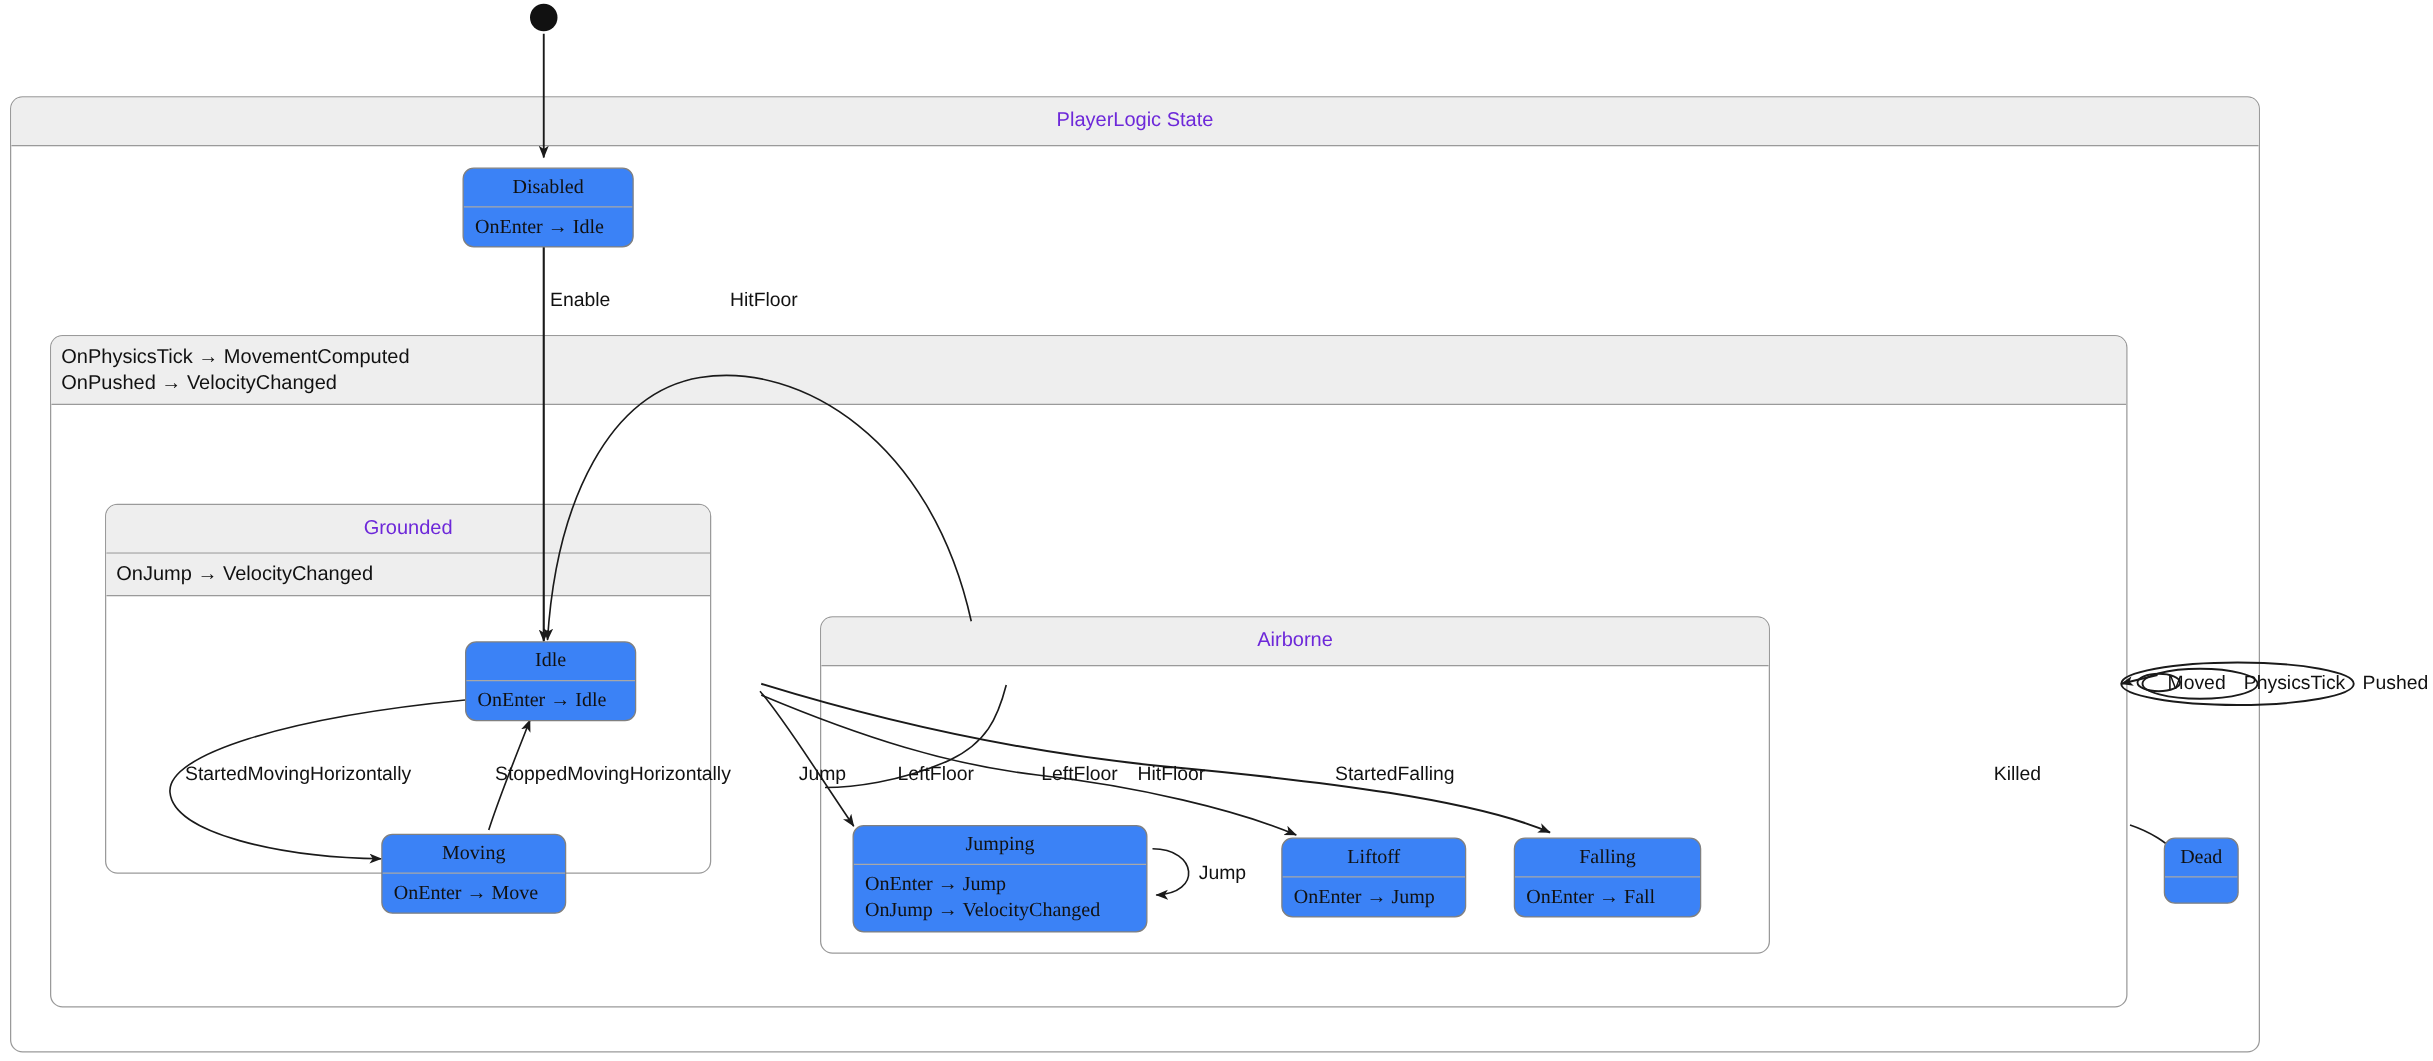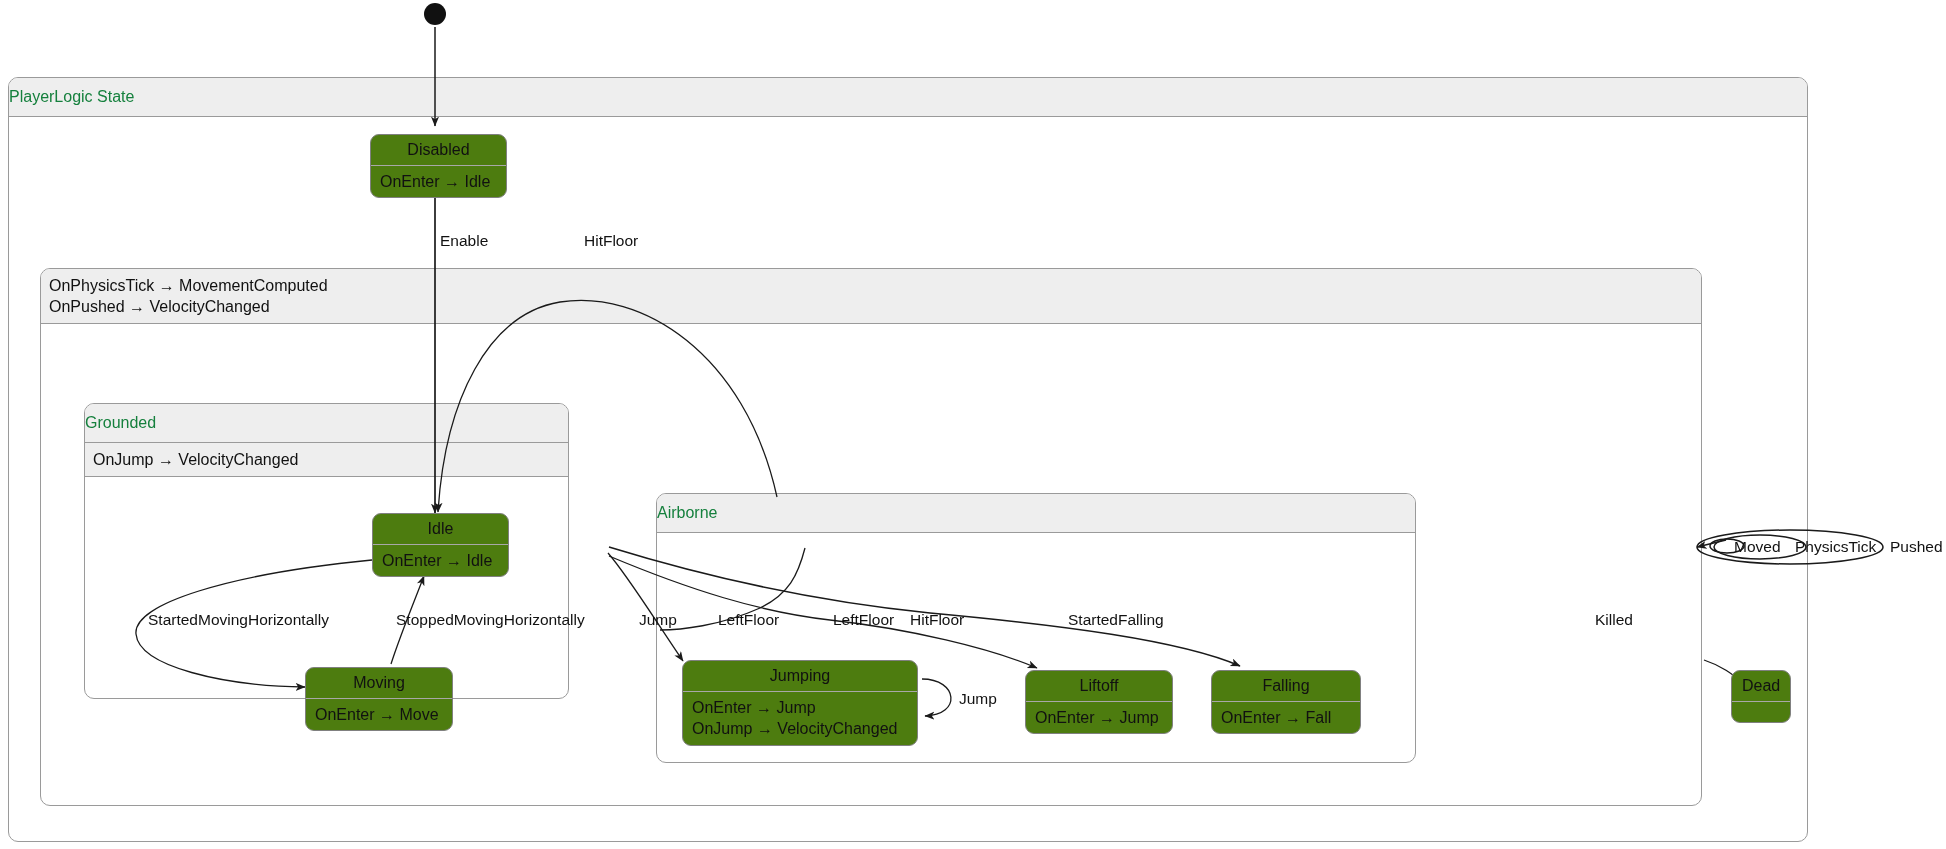--- a/index.html
+++ b/index.html
@@ -32,45 +32,46 @@
     border: 1.2px solid #9a9a9a;
     border-radius: 10px;
     background: #ffffff;
     overflow: hidden;
   }
   .composite > .c-title {
     box-sizing: border-box;
     width: 100%;
     background: #eeeeee;
     border-bottom: 1.2px solid #9a9a9a;
-    text-align: left;
-    font-size: 16px;
-    color: #15803d;
+    text-align: center;
+    font-size: 16px;
+    color: #6d28d9;
     line-height: 1;
     padding: 11px 0 11px 0;
   }
   .composite > .c-actions {
     box-sizing: border-box;
     width: 100%;
     background: #eeeeee;
     border-bottom: 1.2px solid #9a9a9a;
     text-align: left;
     font-size: 16px;
     color: #111111;
     padding: 6px 8px 6px 8px;
   }
   .composite > .c-actions .ln { display: block; line-height: 1.32; white-space: pre; }
   
   .state {
     position: absolute;
     box-sizing: border-box;
     border: 1.2px solid #808080;
     border-radius: 9px;
-    background: #4d7c0f;
+    background: #3b82f6;
     overflow: hidden;
+    font-family: Liberation Serif, serif;
   }
   .state > .s-name {
     box-sizing: border-box;
     width: 100%;
     text-align: center;
     font-size: 16px;
     color: #111111;
     padding: 6px 10px 6px 10px;
     border-bottom: 1.4px solid #a8a8a8;
     white-space: pre;

